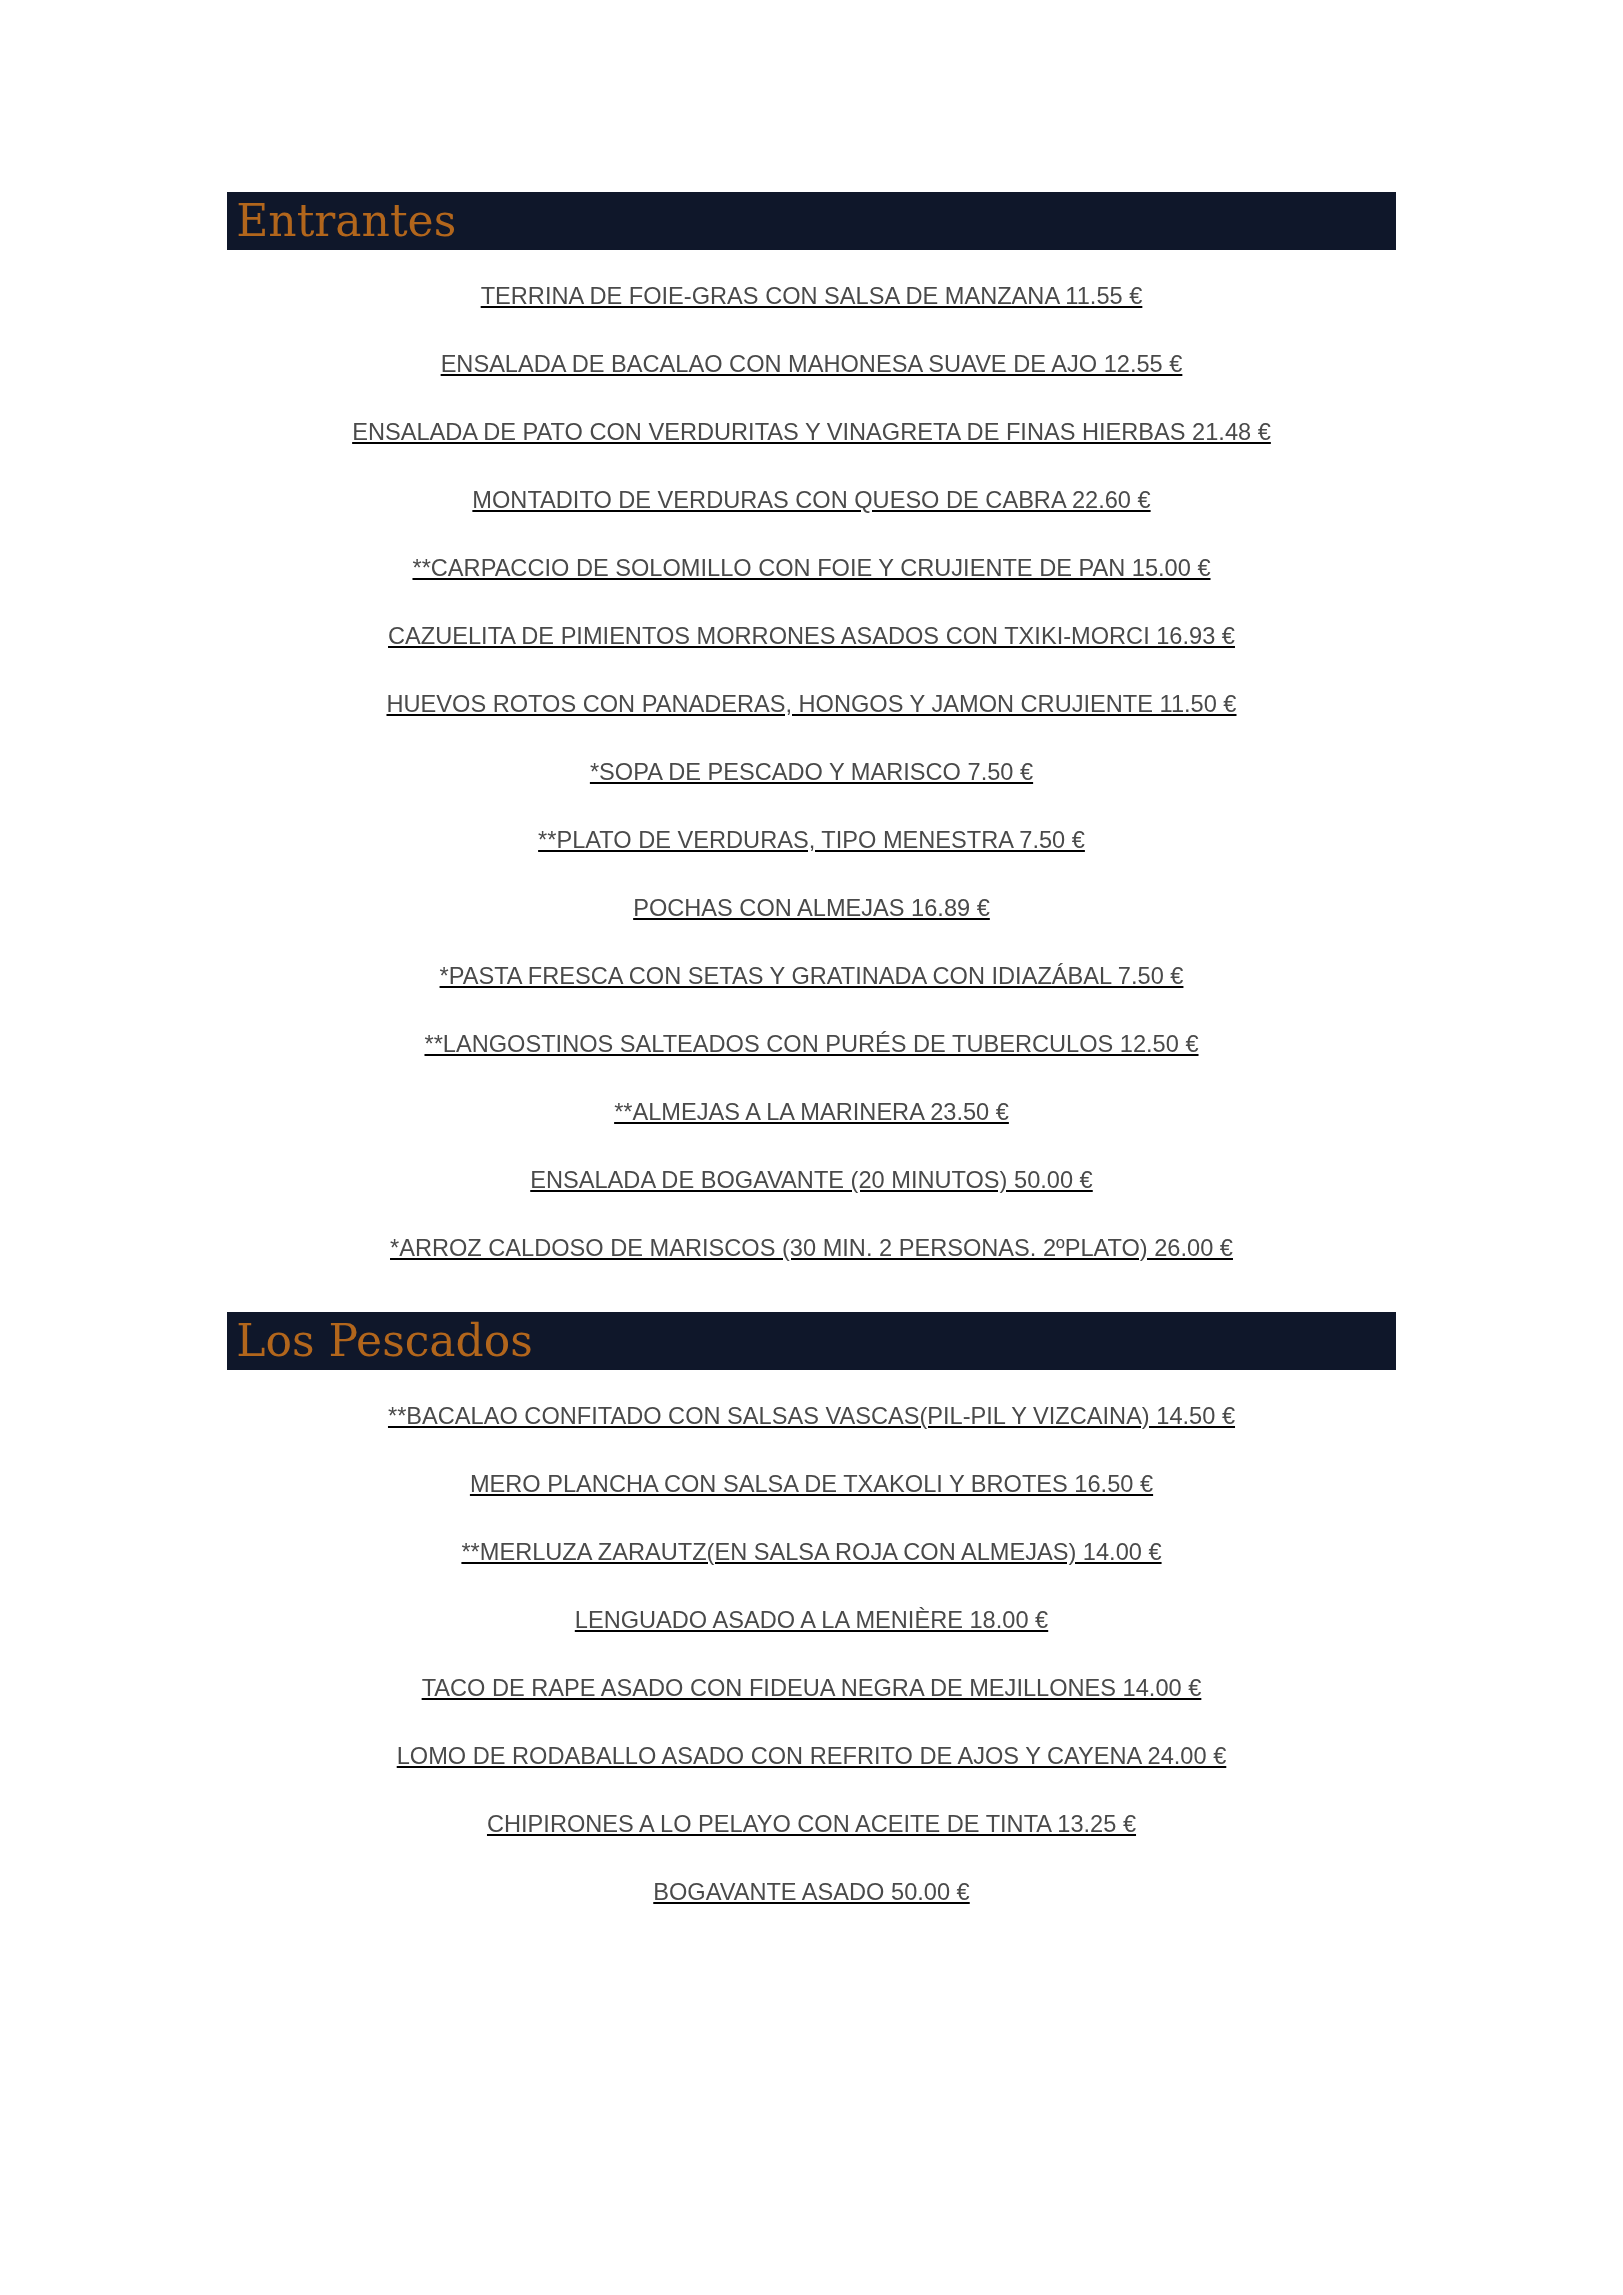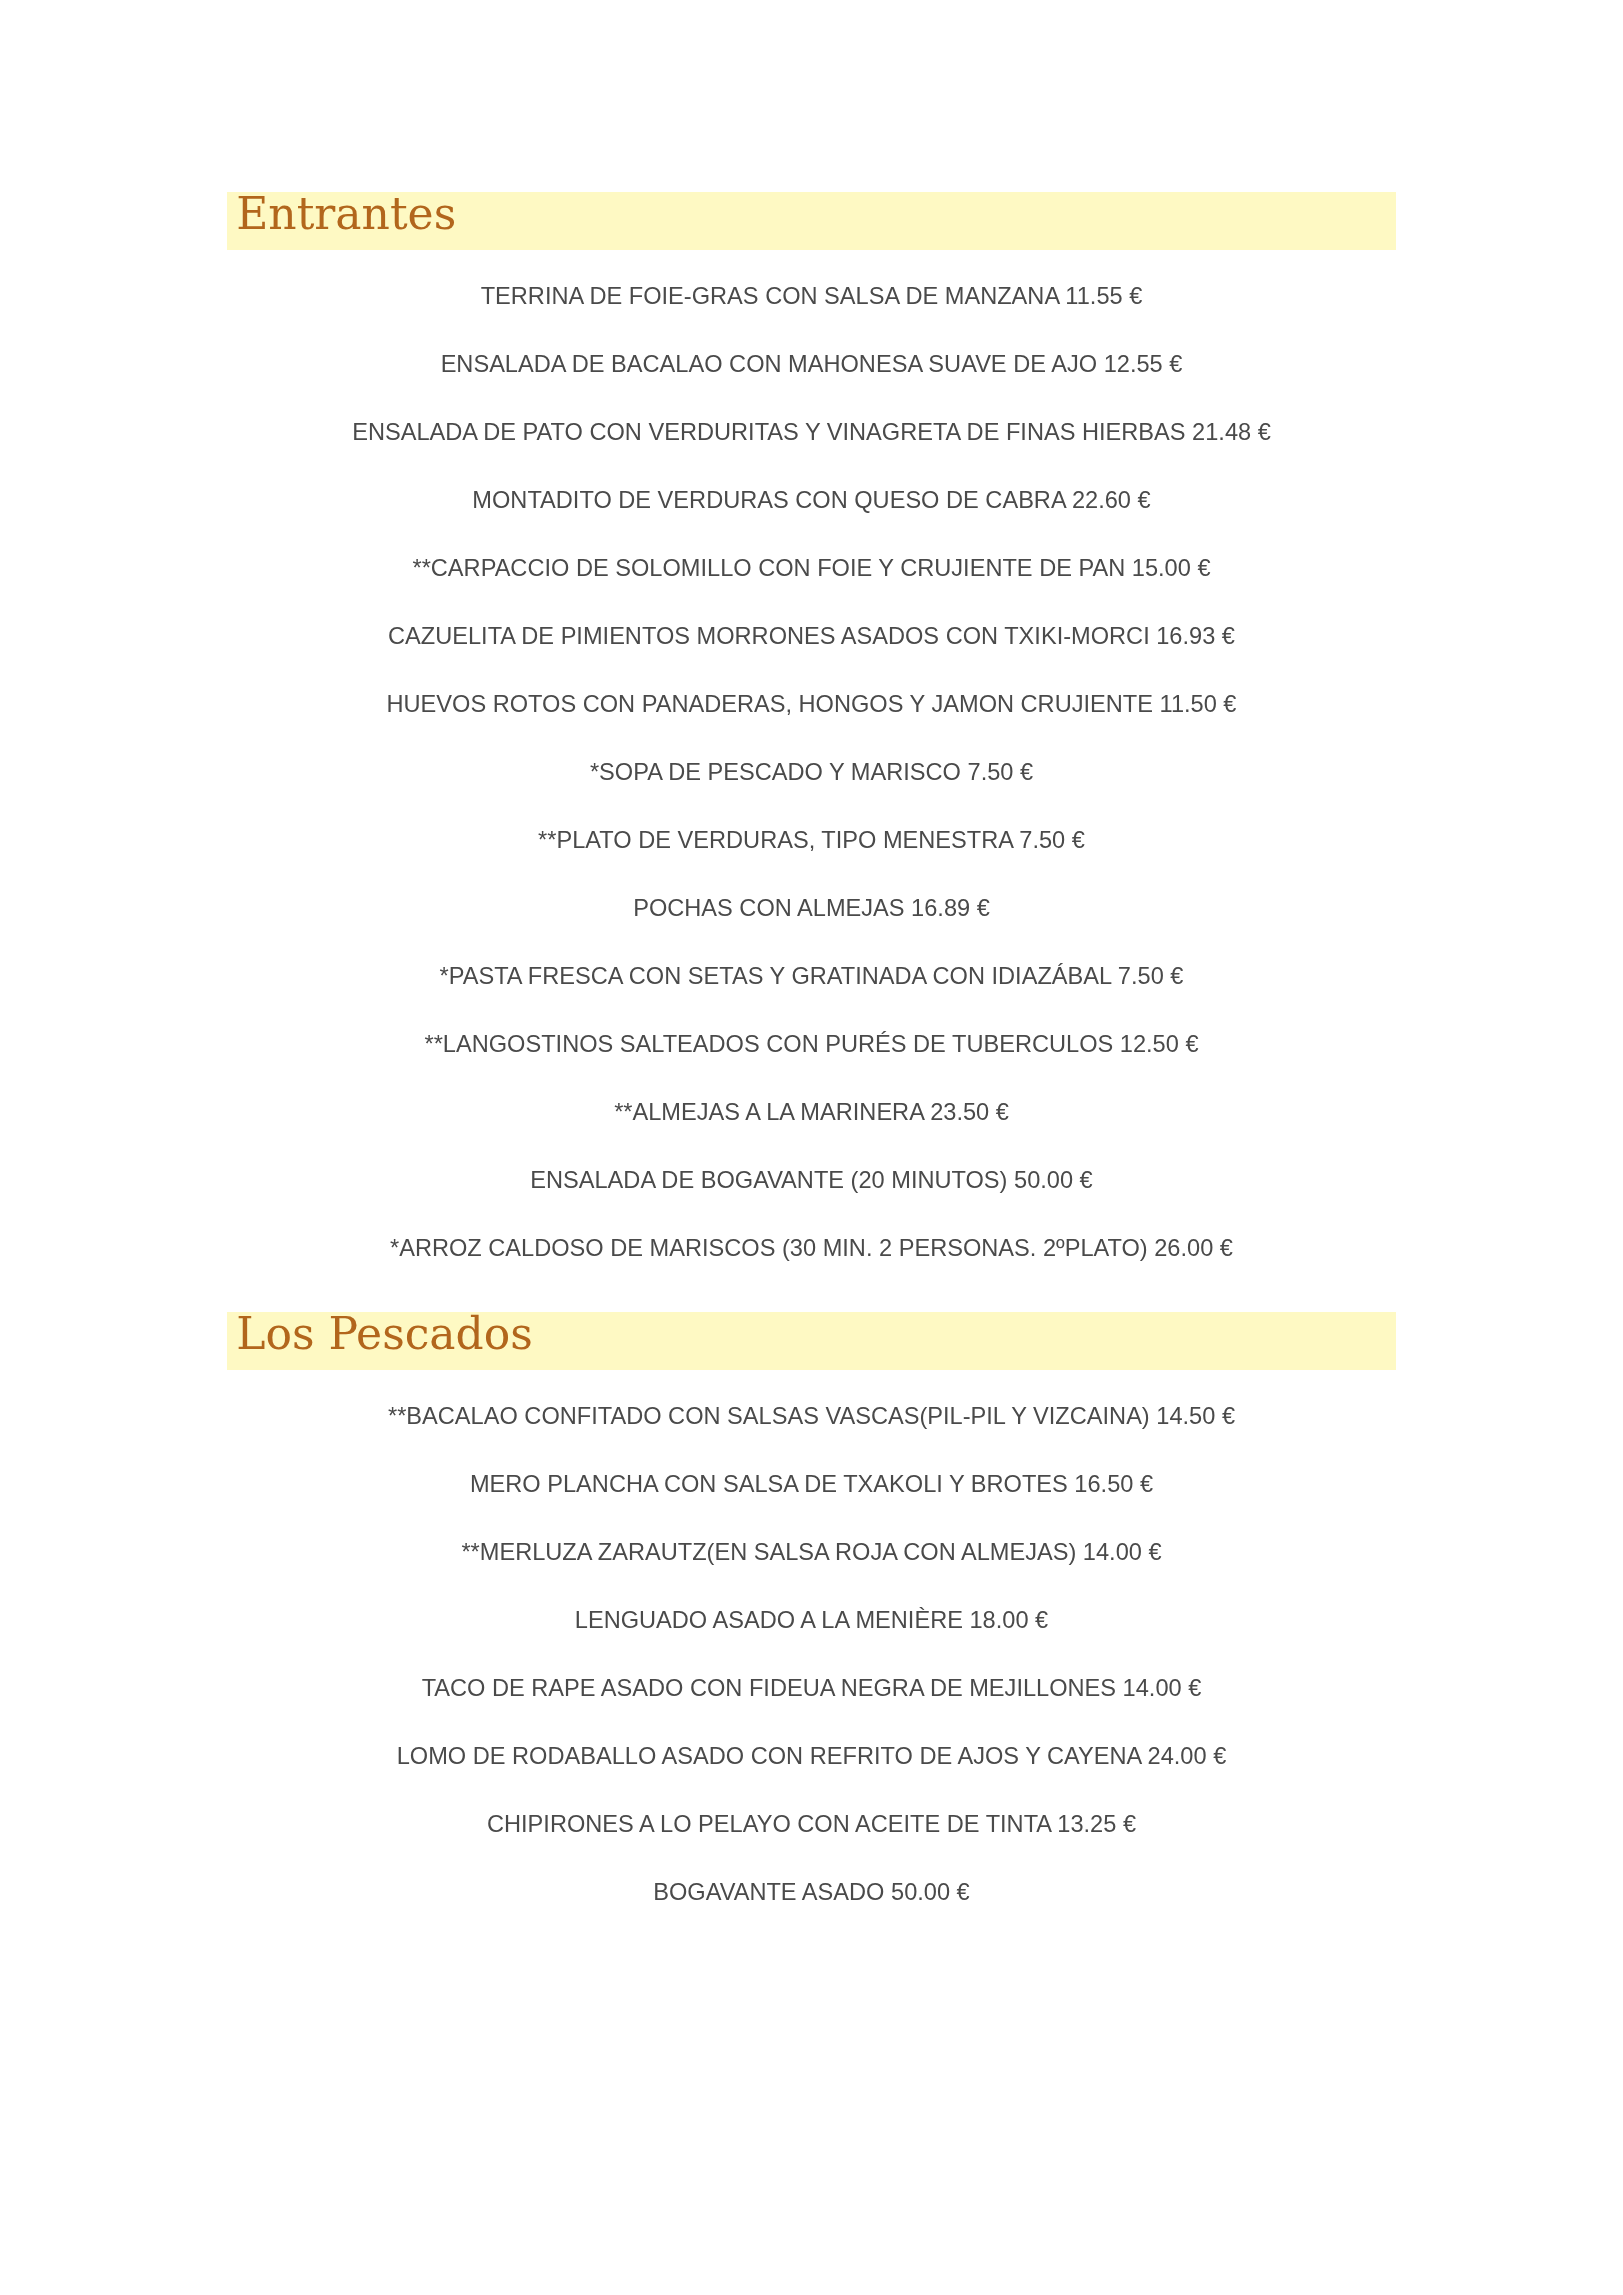--- a/index.html
+++ b/index.html
@@ -14,40 +14,42 @@
       background: #ffffff;
       overflow: hidden;
       font-family: "Liberation Sans", sans-serif;
     }
     .content {
       width: 1169px;
       margin: 0 auto;
     }
     .section-header {
       height: 58px;
-      background: #fef9c3;
+      background: #0f172a;
       display: flex;
+      align-items: center;
       padding-left: 9.2px;
       box-sizing: border-box;
     }
     .section-header.first {
       margin-top: 192px;
     }
     .section-header.second {
       margin-top: 30px;
     }
     .section-title {
       font-family: "DejaVu Serif", serif;
       font-size: 44px;
       color: #b2661c;
       line-height: 1;
       white-space: nowrap;
     }
     .menu-list {
       padding-top: 11.8px;
+      text-decoration: underline;
     }
     .menu-item {
       line-height: 68px;
       font-size: 23.6px;
       color: #4a4a4a;
       text-align: center;
       white-space: nowrap;
       font-family: "Liberation Sans", sans-serif;
     }
   </style>

